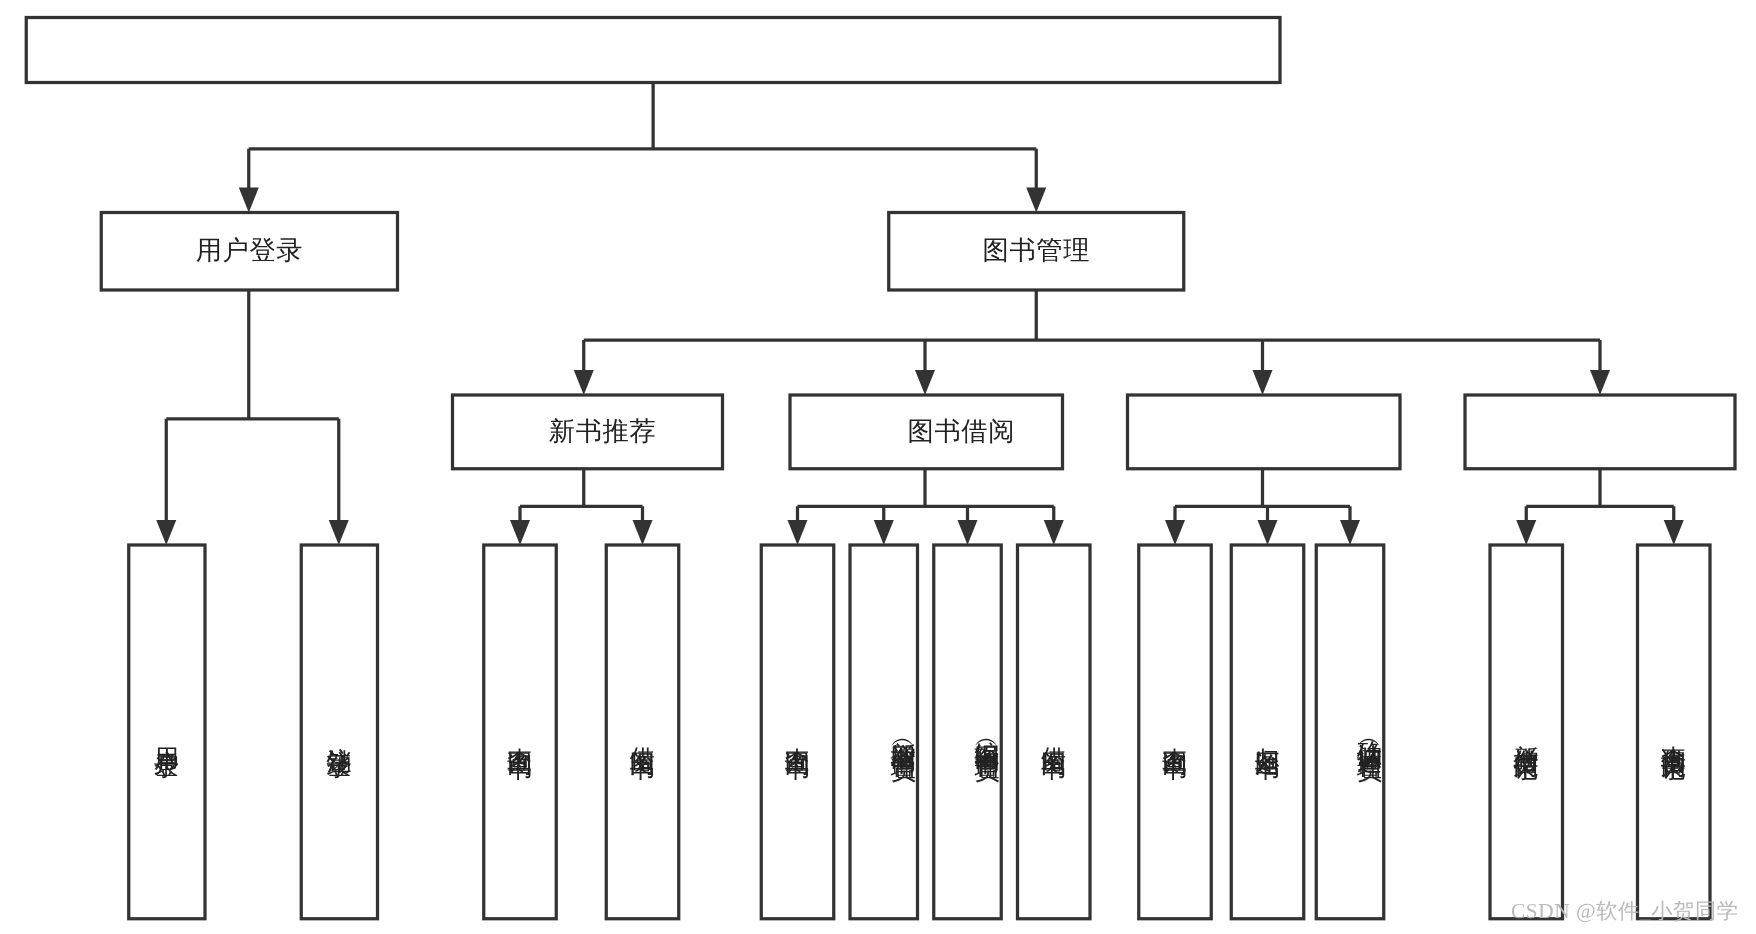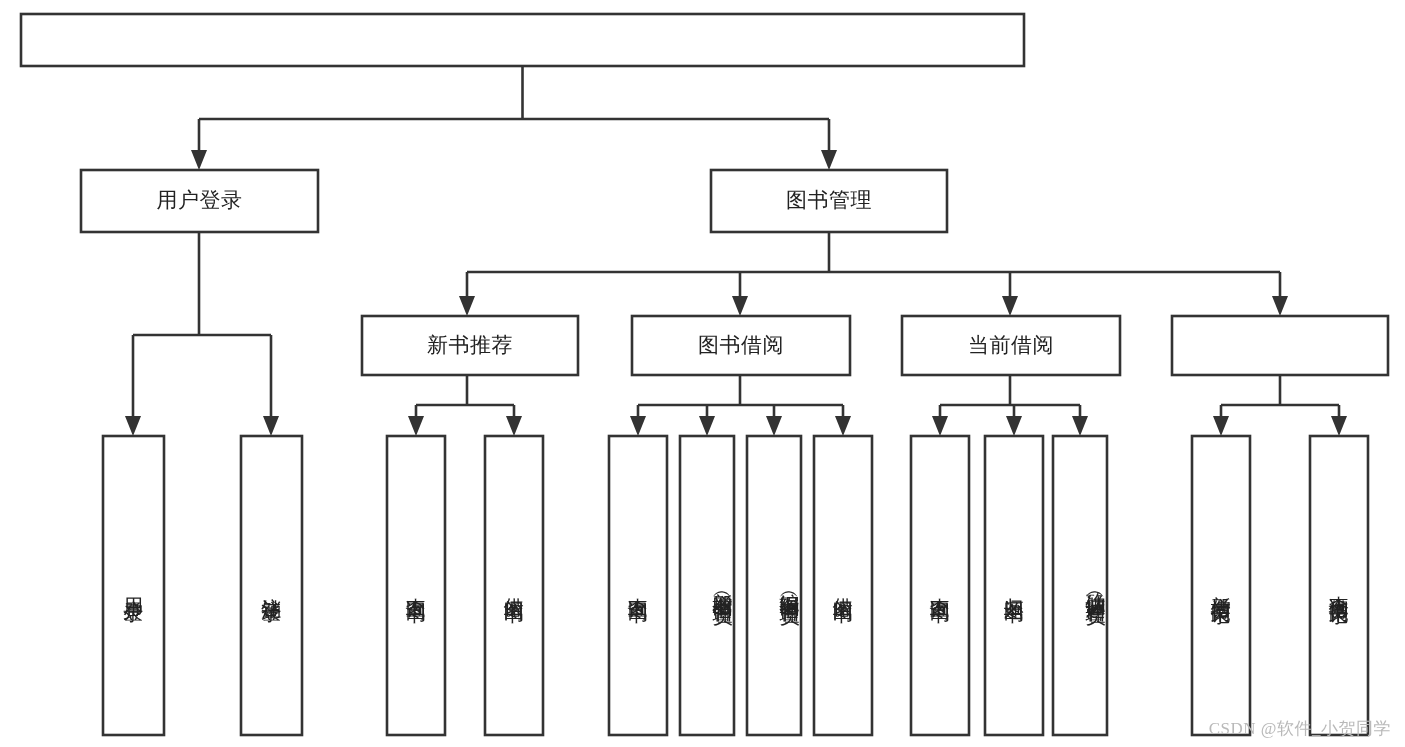--- a/index.html
+++ b/index.html
@@ -159,23 +159,22 @@
     <rect class="node-box" x="985" y="436" width="58" height="299"></rect>
     <rect class="node-box" x="1053" y="436" width="54" height="299"></rect>
     <rect class="node-box" x="1192" y="436" width="58" height="299"></rect>
     <rect class="node-box" x="1310" y="436" width="58" height="299"></rect>
   </svg>
 
 
   <div class="node-label" style="left:81px;  top:170px; width:237px; height:62px;">用户登录</div>
   <div class="node-label" style="left:711px; top:170px; width:236px; height:62px;">图书管理</div>
 
-  <div class="node-label" style="left:362px;  top:316px; width:216px; height:59px;">新书推荐</div>
-  <div class="node-label" style="left:632px;  top:316px; width:218px; height:59px;">图书借阅</div>
-  <div class="node-label" style="left:902px;  top:316px; width:218px; height:59px;">当前借阅</div>
+  <div class="node-label" style="left:362px;  top:316px; width:216px; height:59px;padding-left:12px;">新书推荐</div>
+  <div class="node-label" style="left:632px;  top:316px; width:218px; height:59px;padding-left:28px;">图书借阅</div>
 
   <div class="node-label vertical" style="left:103px; top:436px; width:61px; height:299px;">用户登录</div>
   <div class="node-label vertical" style="left:241px; top:436px; width:61px; height:299px;">注销登录</div>
 
   <div class="node-label vertical" style="left:387px; top:436px; width:58px; height:299px;">查询图书</div>
   <div class="node-label vertical" style="left:485px; top:436px; width:58px; height:299px;">借阅图书</div>
 
   <div class="node-label vertical" style="left:609px; top:436px; width:58px; height:299px;">查询图书</div>
   <div class="node-label vertical" style="left:680px; top:440px; width:54px; height:292px; align-items:flex-start;">新增图书（管理员）</div>
   <div class="node-label vertical" style="left:747px; top:440px; width:54px; height:292px; align-items:flex-start;">编辑图书（管理员）</div>

